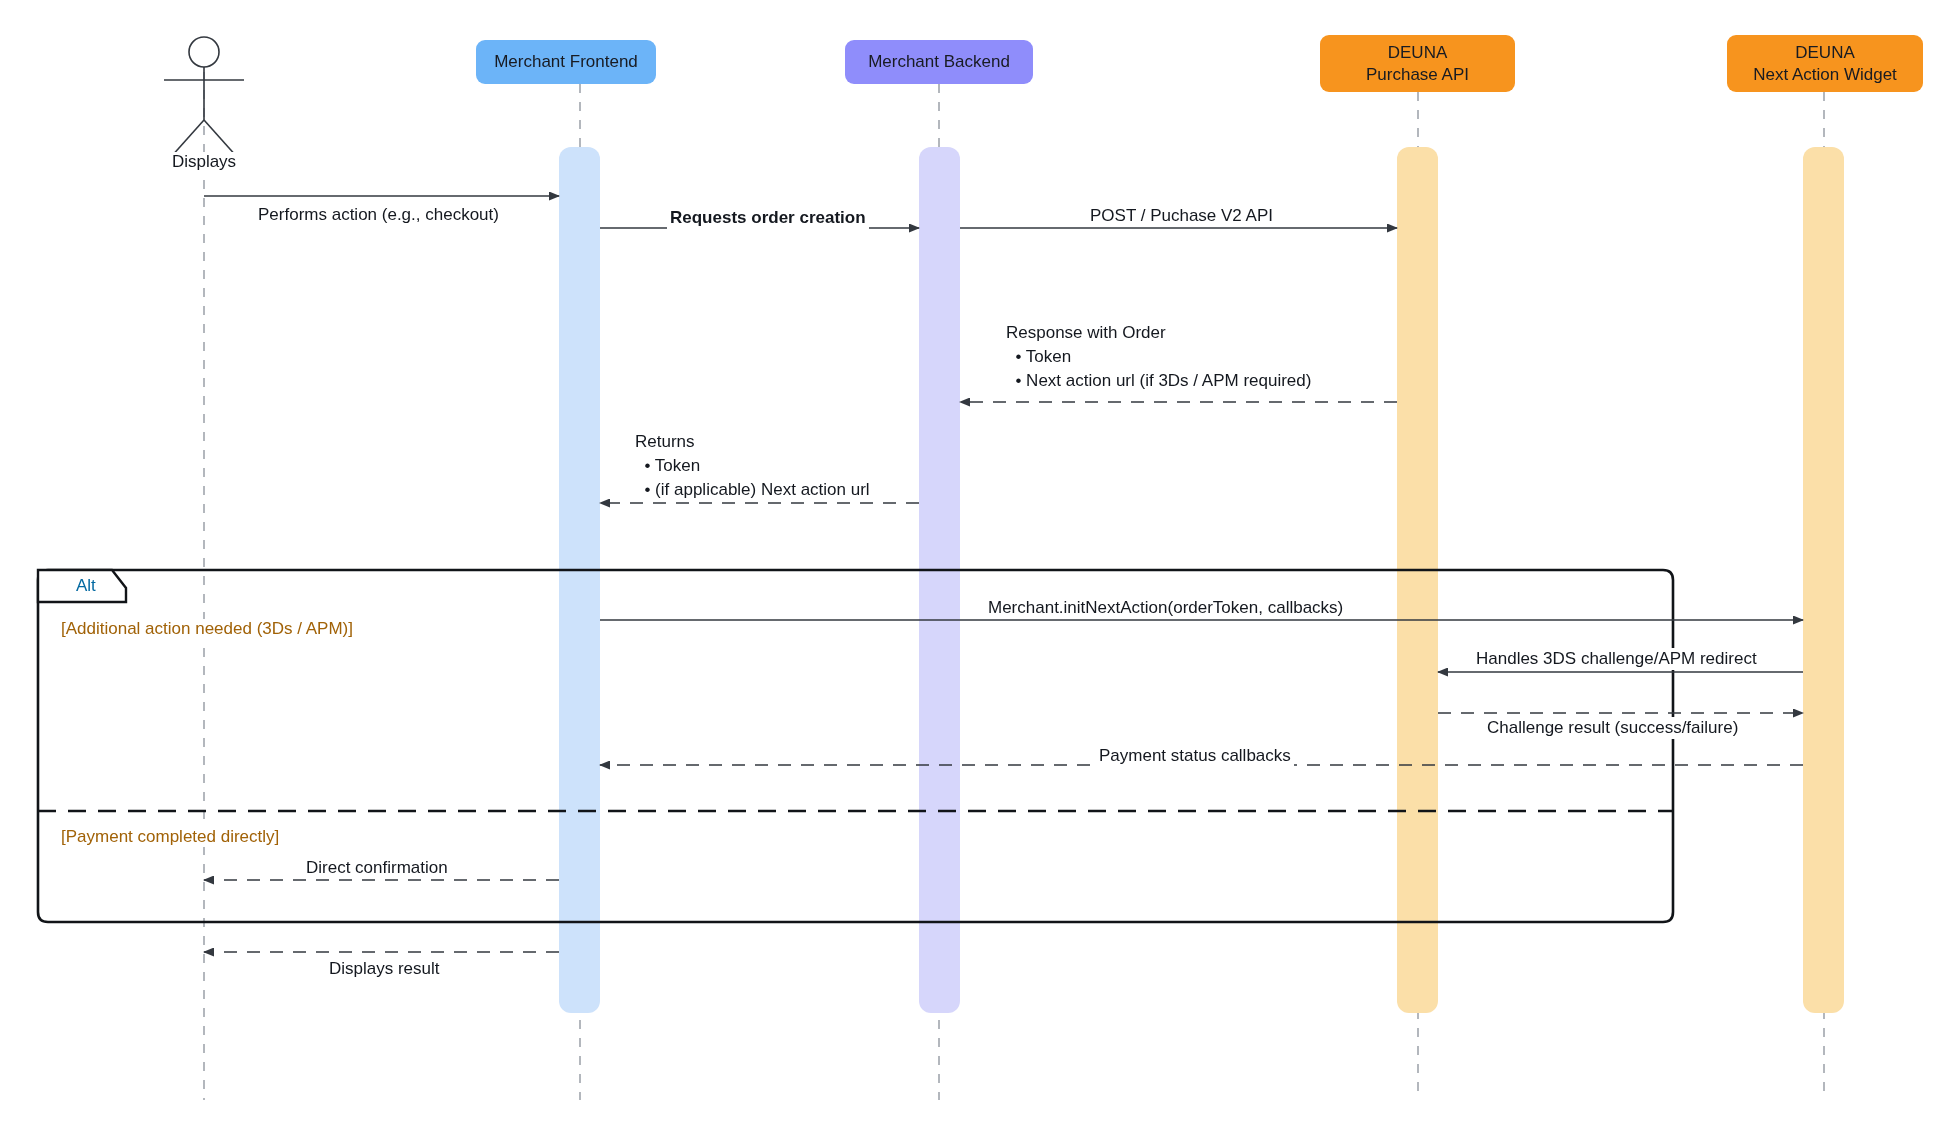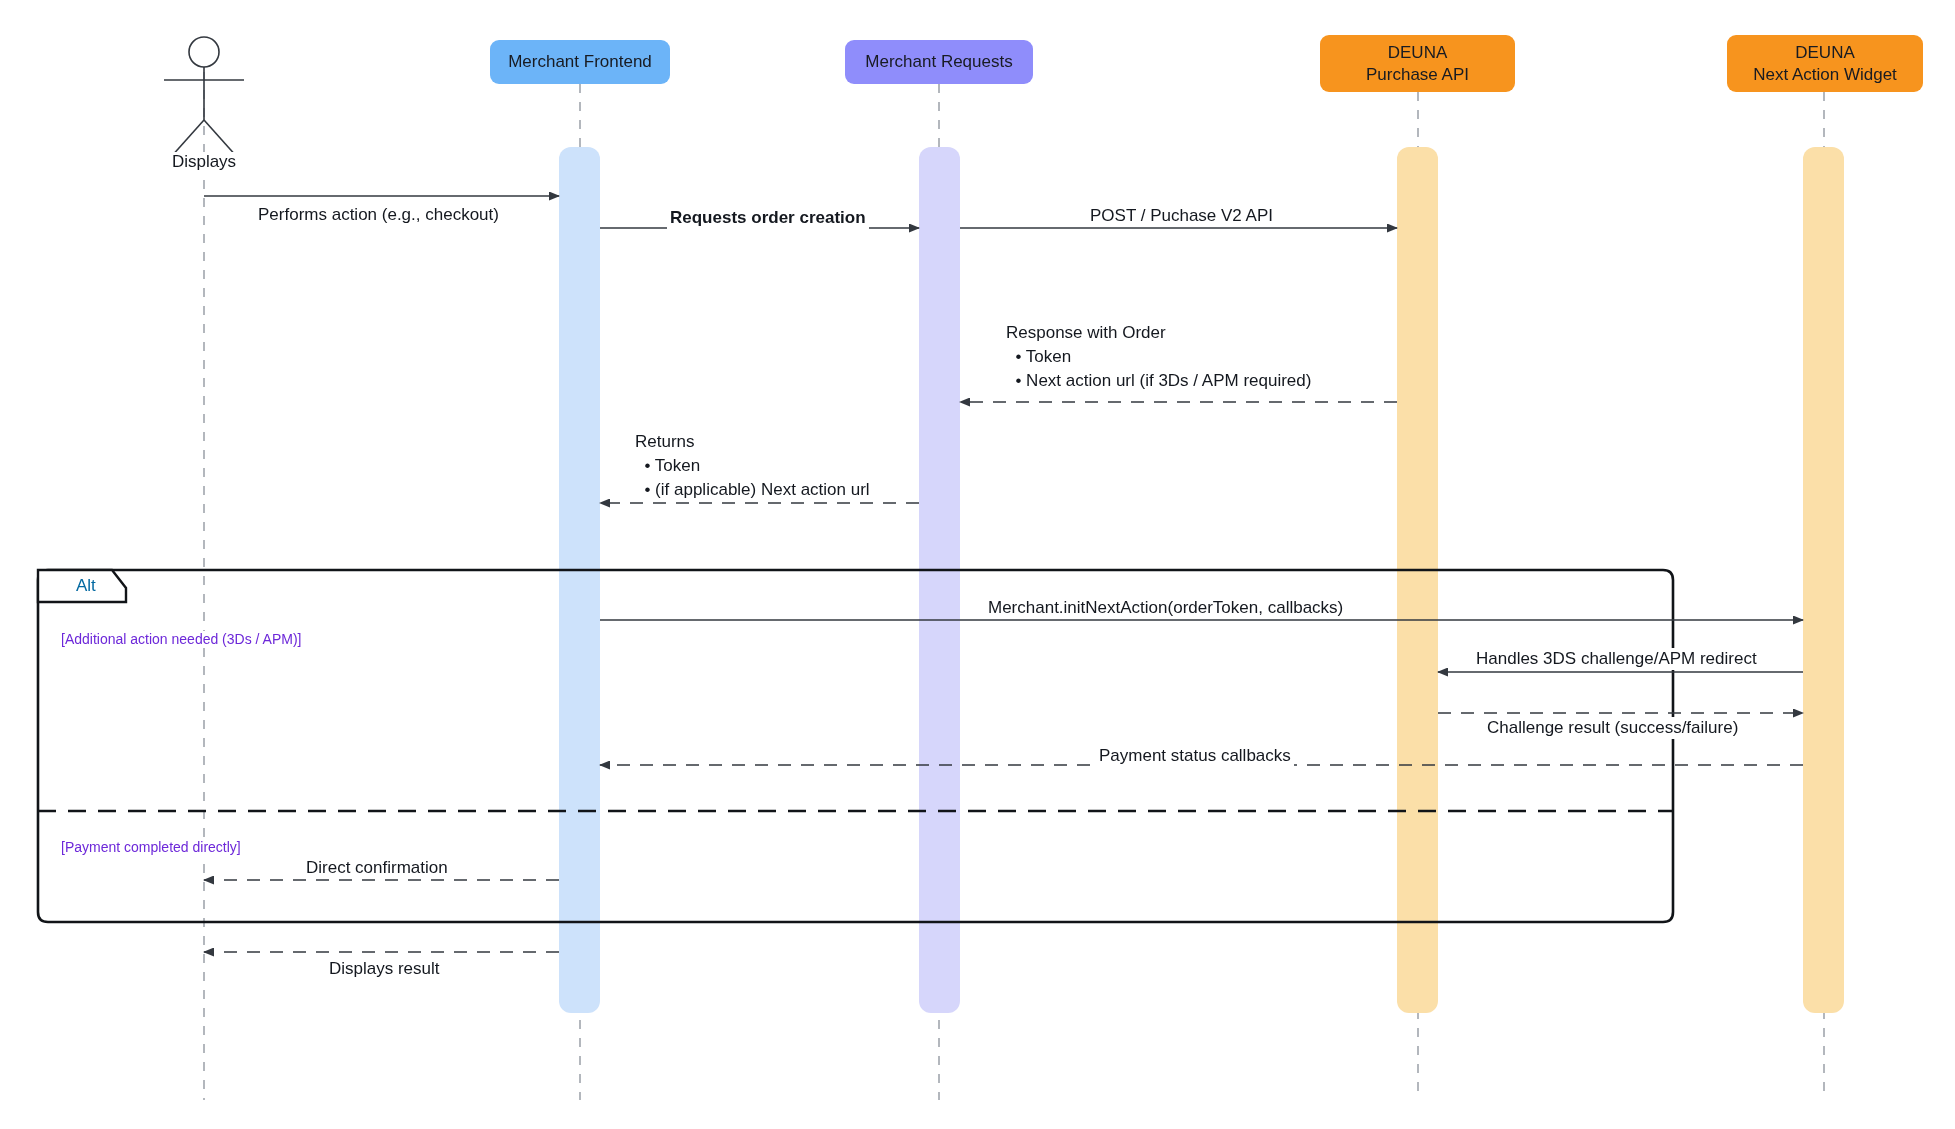--- a/index.html
+++ b/index.html
@@ -61,26 +61,25 @@
     text-align: center;
   }
   .frag-title {
     position: absolute;
     font-size: 17px;
     color: #0369a1;
     white-space: nowrap;
   }
   .frag-cond {
     position: absolute;
-    font-size: 14px;
-    color: #6d28d9;
+    font-size: 17px;
+    color: #a16207;
     white-space: nowrap;
     background: #ffffff;
     padding: 0 3px;
-    margin-top: 12px;
   }
 </style>
 </head>
 <body>
 
 <div id="diagram-root">
 
   <svg class="layer" viewBox="0 0 1955 1129">
     <defs>
       <marker id="arrow-r" markerWidth="11" markerHeight="9" refX="10" refY="4.5" orient="auto" markerUnits="userSpaceOnUse">
@@ -127,22 +126,22 @@
         <line x1="600" y1="620" x2="1803" y2="620" stroke="#33383f" stroke-width="1.7" marker-end="url(#arrow-r)"></line>
         <line x1="1803" y1="672" x2="1438" y2="672" stroke="#33383f" stroke-width="1.7" marker-end="url(#arrow-l)"></line>
         <line x1="1438" y1="713" x2="1803" y2="713" stroke="#33383f" stroke-width="1.7" marker-end="url(#arrow-r)" stroke-dasharray="13 10"></line>
         <line x1="1803" y1="765" x2="600" y2="765" stroke="#33383f" stroke-width="1.7" marker-end="url(#arrow-l)" stroke-dasharray="13 10"></line>
         <line x1="559" y1="880" x2="204" y2="880" stroke="#33383f" stroke-width="1.7" marker-end="url(#arrow-l)" stroke-dasharray="13 10"></line>
         <line x1="559" y1="952" x2="204" y2="952" stroke="#33383f" stroke-width="1.7" marker-end="url(#arrow-l)" stroke-dasharray="13 10"></line>
       </g>
   </svg>
 
   <div id="participant-boxes">
-      <div class="participant-box" style="left: 490px; top: 40px; width: 180px; height: 44px; background: rgb(108, 180, 248); color: rgb(24, 27, 34);">Merchant Frontend</div>
-      <div class="participant-box" style="left: 845px; top: 40px; width: 188px; height: 44px; background: rgb(143, 141, 251); color: rgb(24, 27, 34);">Merchant Requests</div>
+      <div class="participant-box" style="left: 476px; top: 40px; width: 180px; height: 44px; background: rgb(108, 180, 248); color: rgb(24, 27, 34);">Merchant Frontend</div>
+      <div class="participant-box" style="left: 845px; top: 40px; width: 188px; height: 44px; background: rgb(143, 141, 251); color: rgb(24, 27, 34);">Merchant Backend</div>
       <div class="participant-box" style="left: 1320px; top: 35px; width: 195px; height: 57px; background: rgb(247, 148, 30); color: rgb(24, 27, 34);">DEUNA
 Purchase API</div>
       <div class="participant-box" style="left: 1727px; top: 35px; width: 196px; height: 57px; background: rgb(247, 148, 30); color: rgb(24, 27, 34);">DEUNA
 Next Action Widget</div>
     </div>
 
   <div id="actor-labels">
       <div class="actor-label" style="left: 124px; top: 152px; width: 160px;">Displays</div>
     </div>
 

